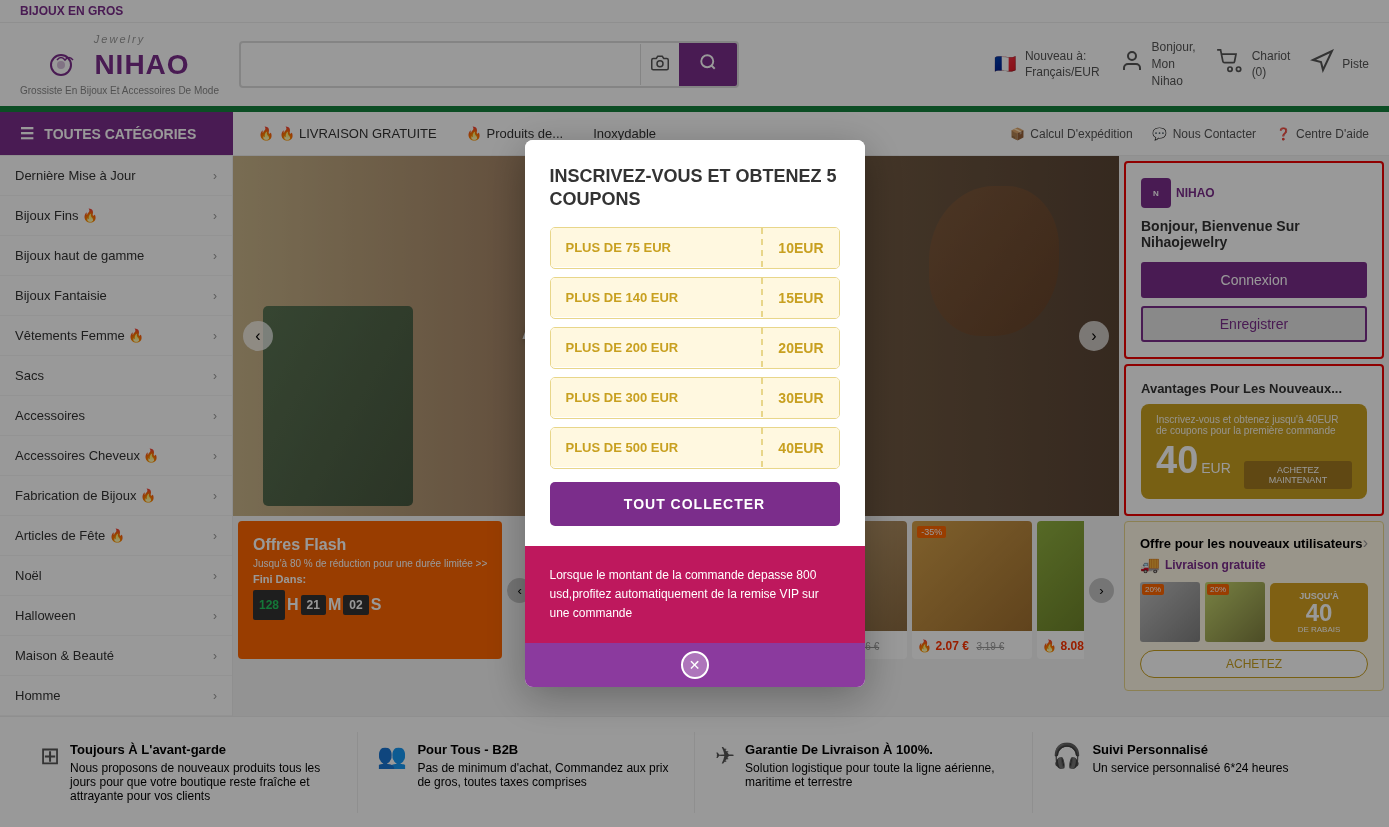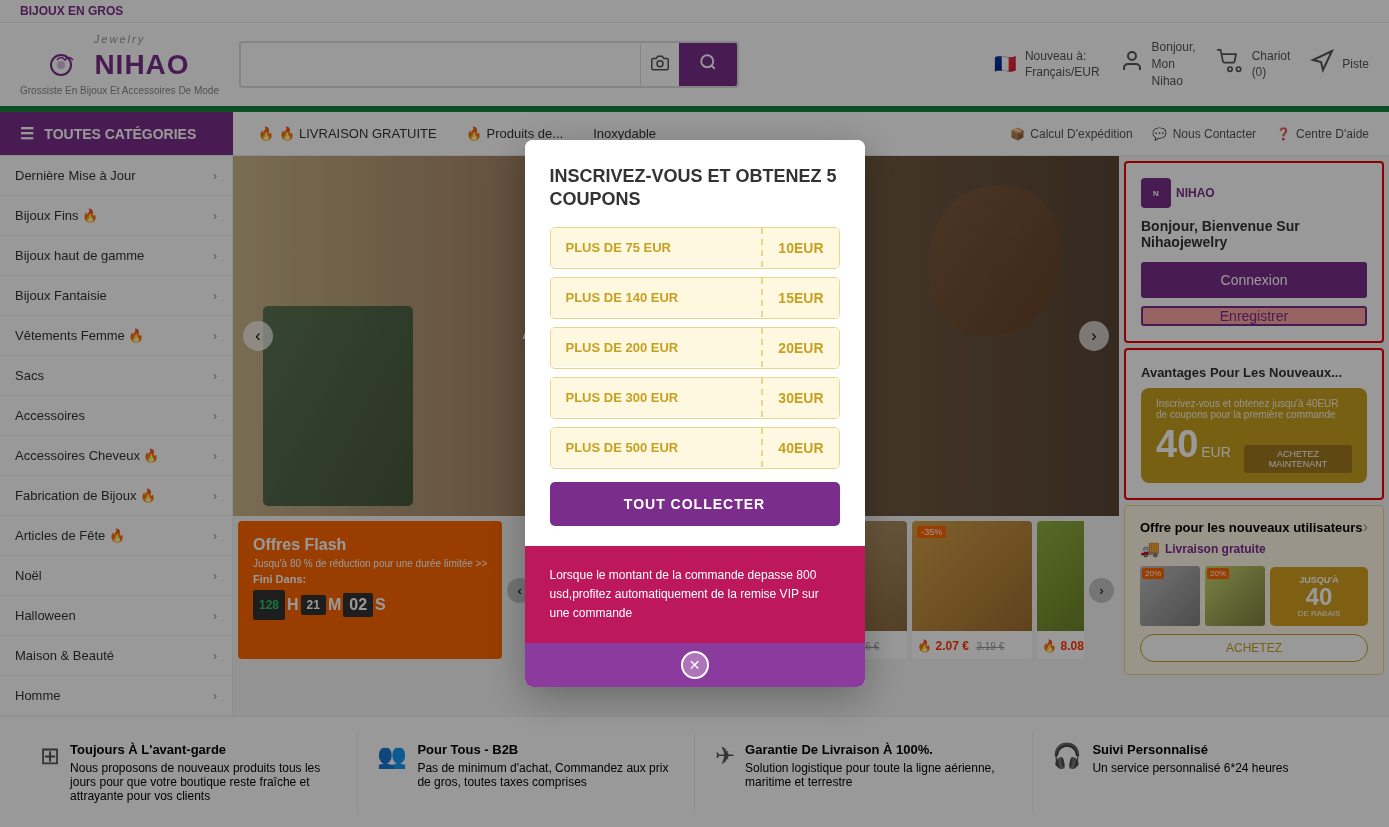--- a/index.html
+++ b/index.html
@@ -51,21 +51,21 @@
     .hero-banner { position: relative; height: 360px; background: linear-gradient(135deg, #c8a87a 0%, #d4b896 30%, #8b7355 60%, #6b5a42 100%); overflow: hidden; }
     .hero-nav-left { position: absolute; left: 10px; top: 50%; transform: translateY(-50%); background: rgba(255,255,255,0.7); border: none; border-radius: 50%; width: 30px; height: 30px; cursor: pointer; font-size: 16px; }
     .hero-nav-right { position: absolute; right: 10px; top: 50%; transform: translateY(-50%); background: rgba(255,255,255,0.7); border: none; border-radius: 50%; width: 30px; height: 30px; cursor: pointer; font-size: 16px; }
     
     
     .right-panel { width: 270px; display: flex; flex-direction: column; gap: 5px; padding: 5px; }
     .welcome-box { background: white; border: 2px solid #e00; padding: 15px; border-radius: 4px; }
     .welcome-box .nihao-logo-small { display: flex; align-items: center; gap: 5px; margin-bottom: 10px; }
     .welcome-title { font-size: 14px; font-weight: bold; color: #333; margin-bottom: 12px; }
     .btn-connexion { background: #7b2d8b; color: white; border: none; padding: 10px; width: 100%; cursor: pointer; font-size: 14px; border-radius: 3px; margin-bottom: 8px; }
-    .btn-enregistrer { background: #fca5a5; color: #7b2d8b; border: 2px solid #7b2d8b; width: 100%; cursor: pointer; font-size: 14px; border-radius: 3px; }
+    .btn-enregistrer { background: #e5e5e5; color: #7b2d8b; border: 2px solid #7b2d8b; padding: 8px; width: 100%; cursor: pointer; font-size: 14px; border-radius: 3px; }
     
     .advantages-box { background: white; border: 2px solid #e00; padding: 15px; border-radius: 4px; }
     .advantages-title { font-size: 13px; font-weight: bold; color: #333; margin-bottom: 8px; }
     .coupon-gold { background: #c8a020; border-radius: 8px; padding: 10px 15px; display: flex; align-items: center; gap: 5px; }
     
     
     .footer-info { background: #fff; padding: 15px 20px; display: flex; gap: 0; border-top: 1px solid #eee; }
     .footer-item { flex: 1; display: flex; align-items: flex-start; gap: 10px; padding: 10px 20px; border-right: 1px solid #eee; }
     .footer-item:last-child { border-right: none; }
     .footer-icon { font-size: 24px; color: #555; flex-shrink: 0; }
@@ -300,21 +300,21 @@
 
       <div style="background:#ff6600; color:white; padding:15px; border-radius:4px; min-width:180px;">
         <div style="font-size:16px; font-weight:bold;">Offres Flash</div>
         <div style="font-size:10px; margin:4px 0;">Jusqu'à 80 % de réduction pour une durée limitée &gt;&gt;</div>
         <div style="font-size:11px; font-weight:bold;">Fini Dans:</div>
         <div style="display:flex; gap:2px; align-items:center; margin-top:5px;">
           <span style="background:#333; color:#22c55e; padding:8px 6px; font-size:12px; font-weight:bold; border-radius:2px;">128</span>
           <span style="color:white; font-weight:bold;">H</span>
           <span style="background:#333; color:white; padding:3px 6px; font-size:12px; font-weight:bold; border-radius:2px;">21</span>
           <span style="color:white; font-weight:bold;">M</span>
-          <span style="background:#333; color:white; padding:3px 6px; font-size:16px; font-weight:bold; border-radius:2px;">02</span>
+          <span style="background:#333; color:white; padding:3px 6px; font-size:12px; font-weight:bold; border-radius:2px;">02</span>
           <span style="color:white; font-weight:bold;">S</span>
         </div>
       </div>
 
       <button style="background:rgba(0,0,0,0.2); border:none; border-radius:50%; width:25px; height:25px; cursor:pointer; align-self:center; flex-shrink:0;">‹</button>
 
       <div style="display:flex; gap:5px; flex:1; overflow:hidden;">
         <div style="background:white; border-radius:4px; overflow:hidden; min-width:120px; position:relative;">
           <div style="width:100%; height:110px; background:linear-gradient(135deg, #333, #555);"></div>
           <div style="position:absolute; top:5px; left:5px; background:#ff6600; color:white; font-size:9px; padding:1px 4px; border-radius:2px;">-35%</div>

